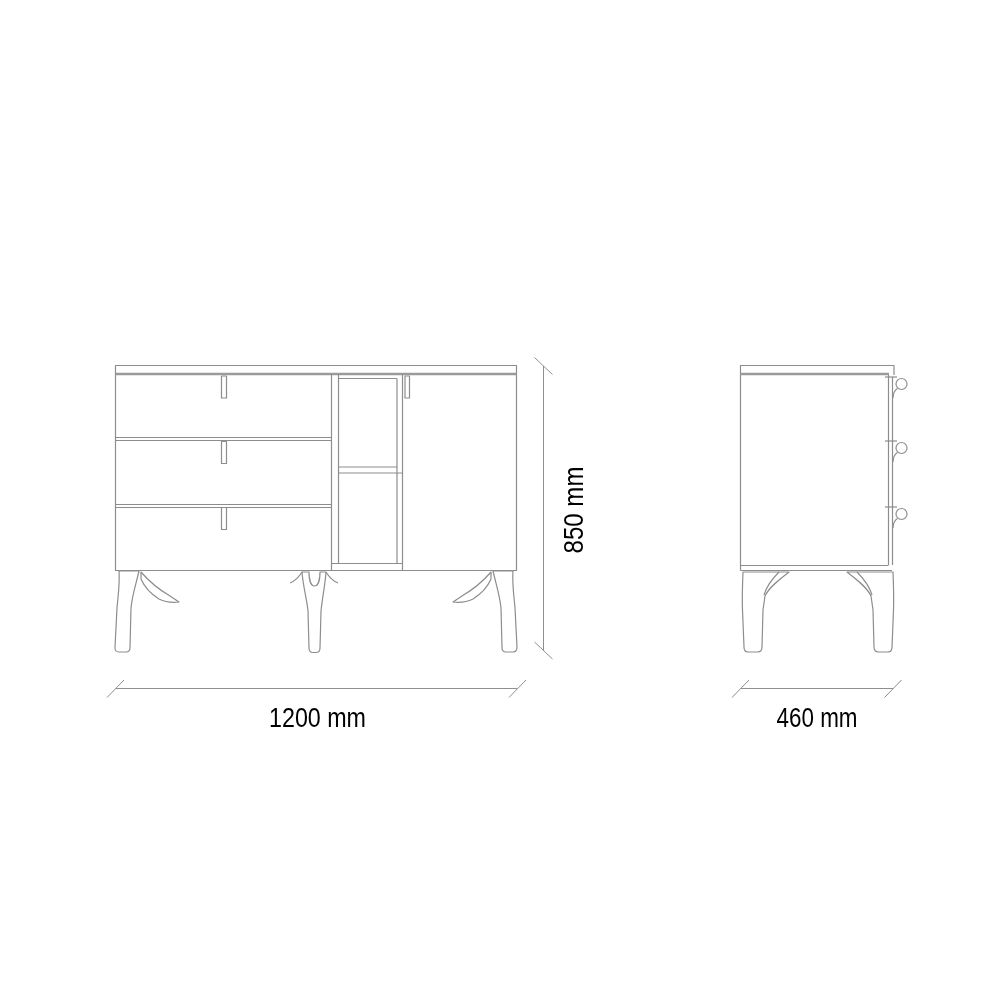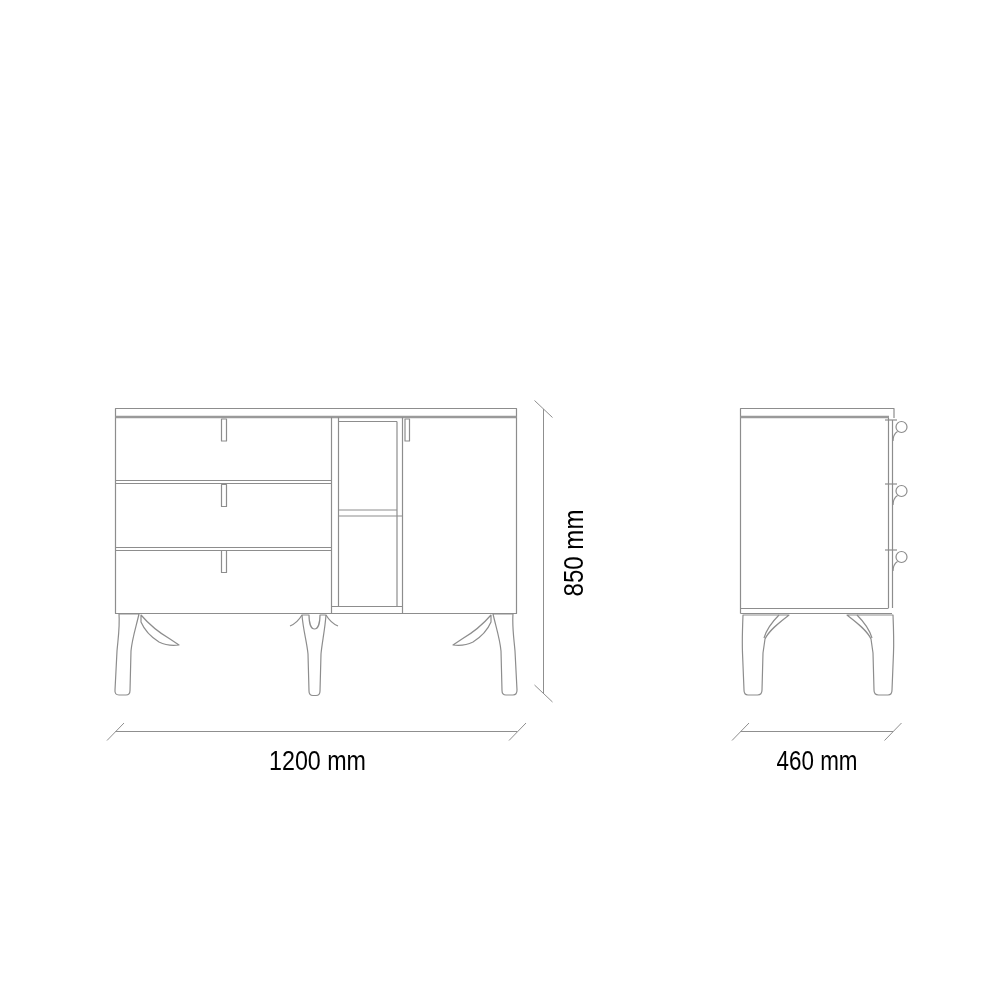--- a/index.html
+++ b/index.html
@@ -6,21 +6,20 @@
     margin: 0;
     padding: 0;
     background: var(--background, #ffffff);
   }
   .canvas {
     position: relative;
     width: 1000px;
     height: 804px;
     background: var(--background, #ffffff);
     font-family: "Liberation Sans", sans-serif;
-    margin-top: 43px;
   }
   svg { display: block; width: 1000px; height: 1000px; }
 
   .ln {
     fill: none;
     stroke: var(--line, #8d8d8d);
     stroke-width: 1.2;
     stroke-linecap: butt;
     stroke-linejoin: round;
   }

